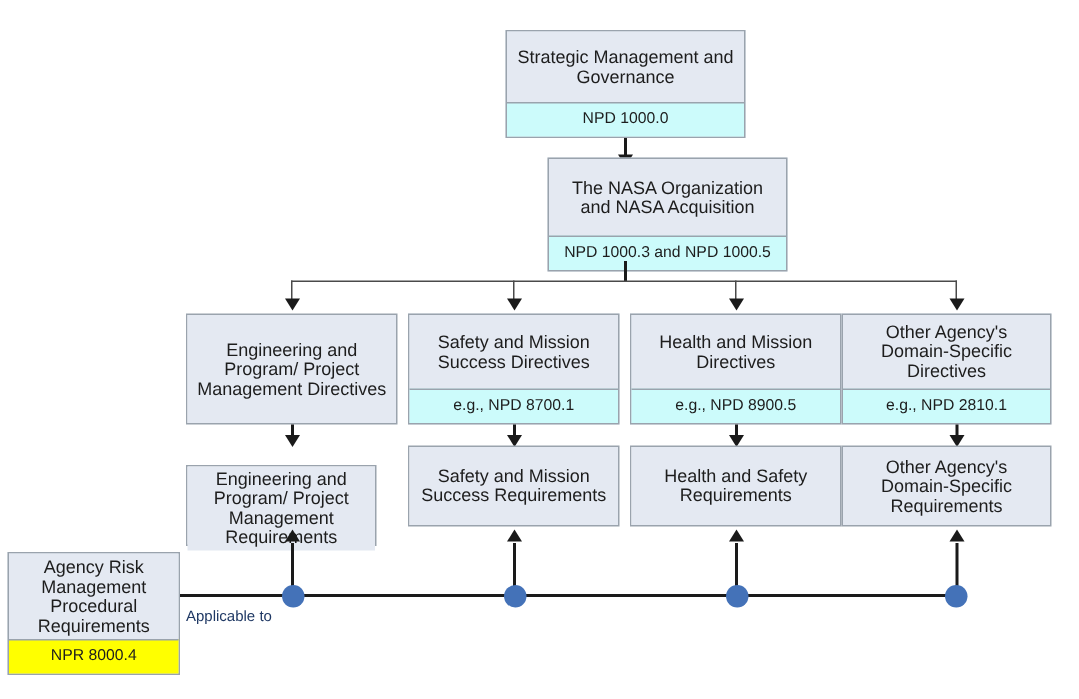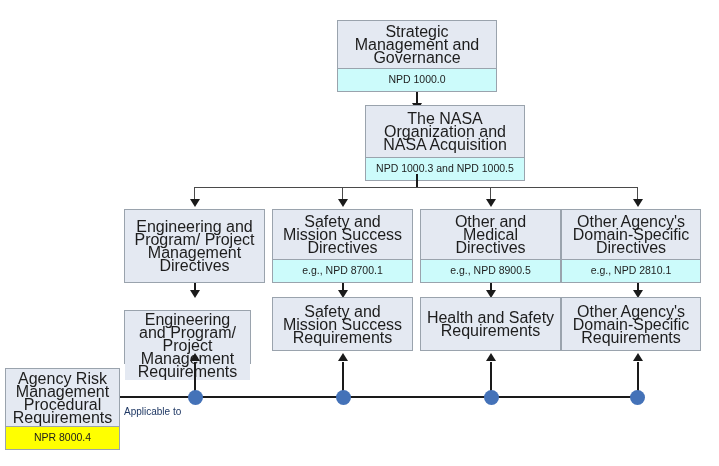--- a/index.html
+++ b/index.html
@@ -17,21 +17,21 @@
     border:1px solid #9aa3ad;
     box-sizing:border-box;
     background:#e4e9f2;
     display:flex;flex-direction:column;
   }
   .node .title{
     flex:1 1 auto;
     display:flex;align-items:center;justify-content:center;
     text-align:center;
     color:#1d1d1d;
-    font-size:16px;
+    font-size:12px;
     line-height:13px;
     padding:2px 5px;
     box-sizing:border-box;
     background:#e4e9f2;
   }
   .node .code{
     flex:0 0 auto;
     border-top:1px solid #9aa3ad;
     background:#ccfbfb;
     text-align:center;
@@ -113,21 +113,21 @@
   <div class="node" style="left:124px;top:209px;width:141px;height:74px;">
     <div class="title">Engineering and Program/ Project Management Directives</div>
   </div>
 
   <div class="node" style="left:272px;top:209px;width:141px;height:74px;justify-content:center;">
     <div class="title">Safety and Mission Success Directives</div>
     <div class="code">e.g., NPD 8700.1</div>
   </div>
 
   <div class="node" style="left:420px;top:209px;width:141px;height:74px;">
-    <div class="title">Other and Medical Directives</div>
+    <div class="title">Health and Mission Directives</div>
     <div class="code">e.g., NPD 8900.5</div>
   </div>
 
   <div class="node" style="left:561px;top:209px;width:140px;height:74px;">
     <div class="title">Other Agency's Domain-Specific Directives</div>
     <div class="code">e.g., NPD 2810.1</div>
   </div>
 
   <div class="vline" style="left:194px;top:283px;height:10px;"></div>
   <div class="arrow-down" style="left:190px;top:290px;"></div>

